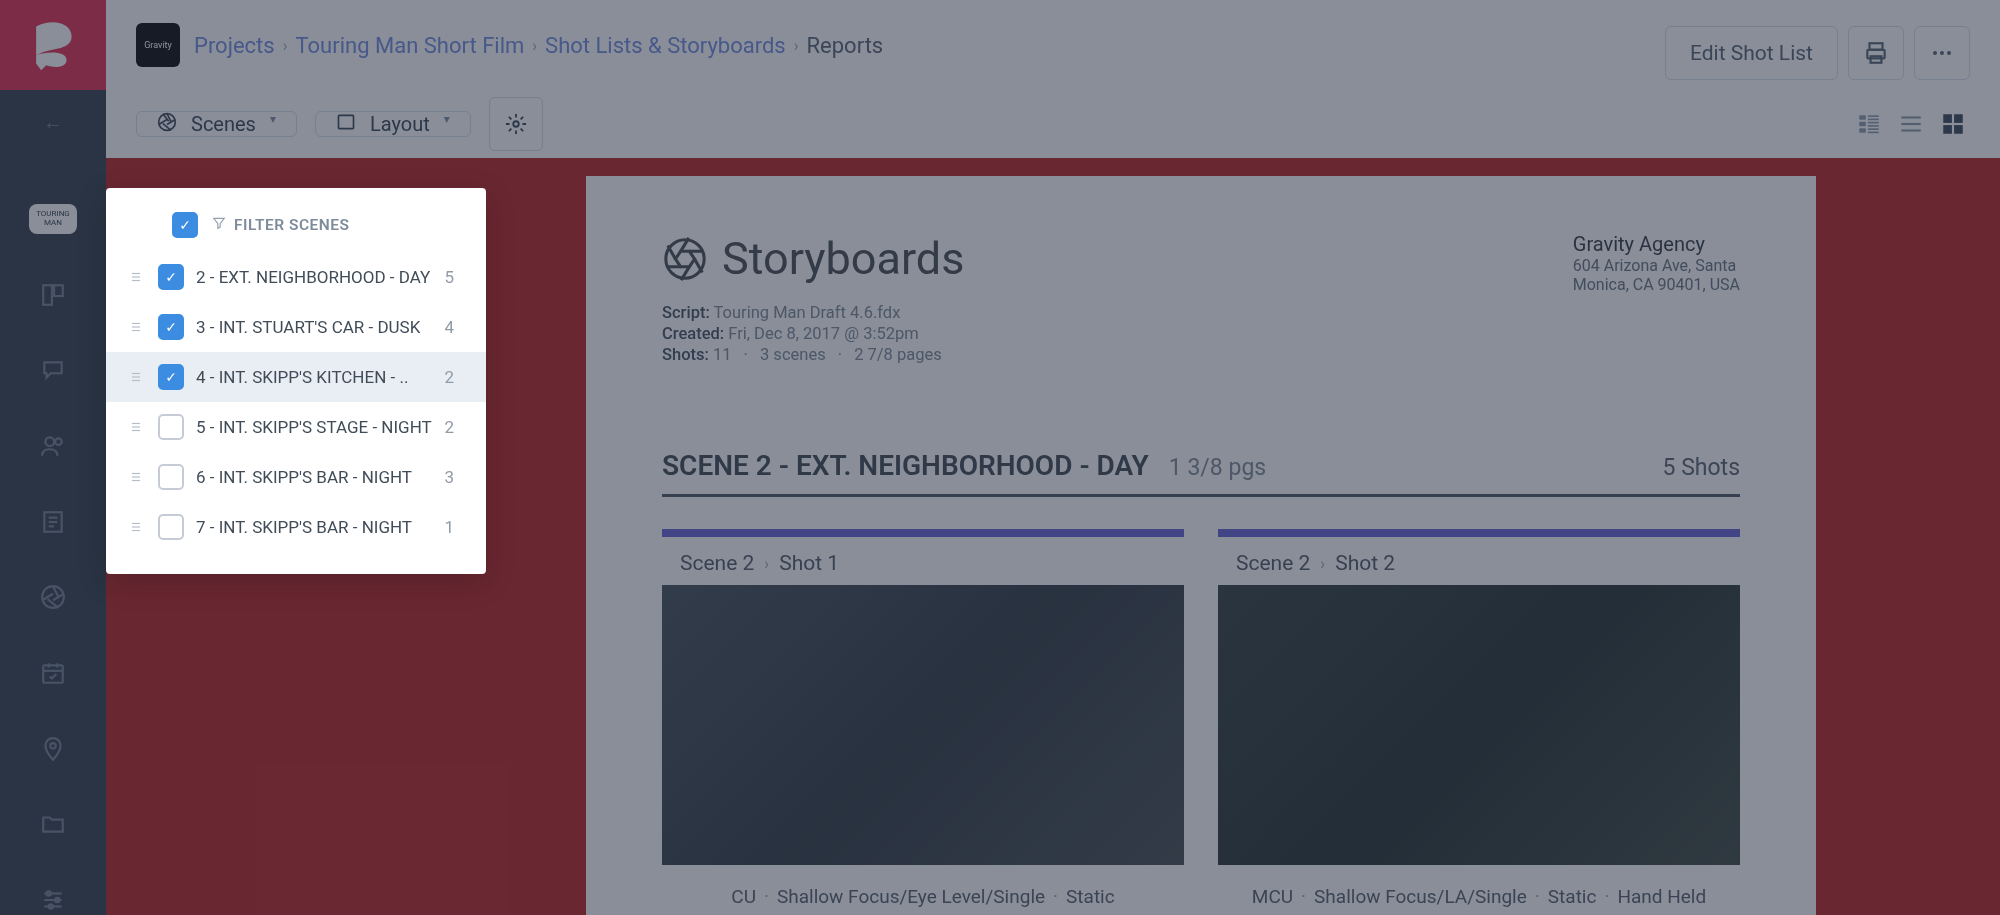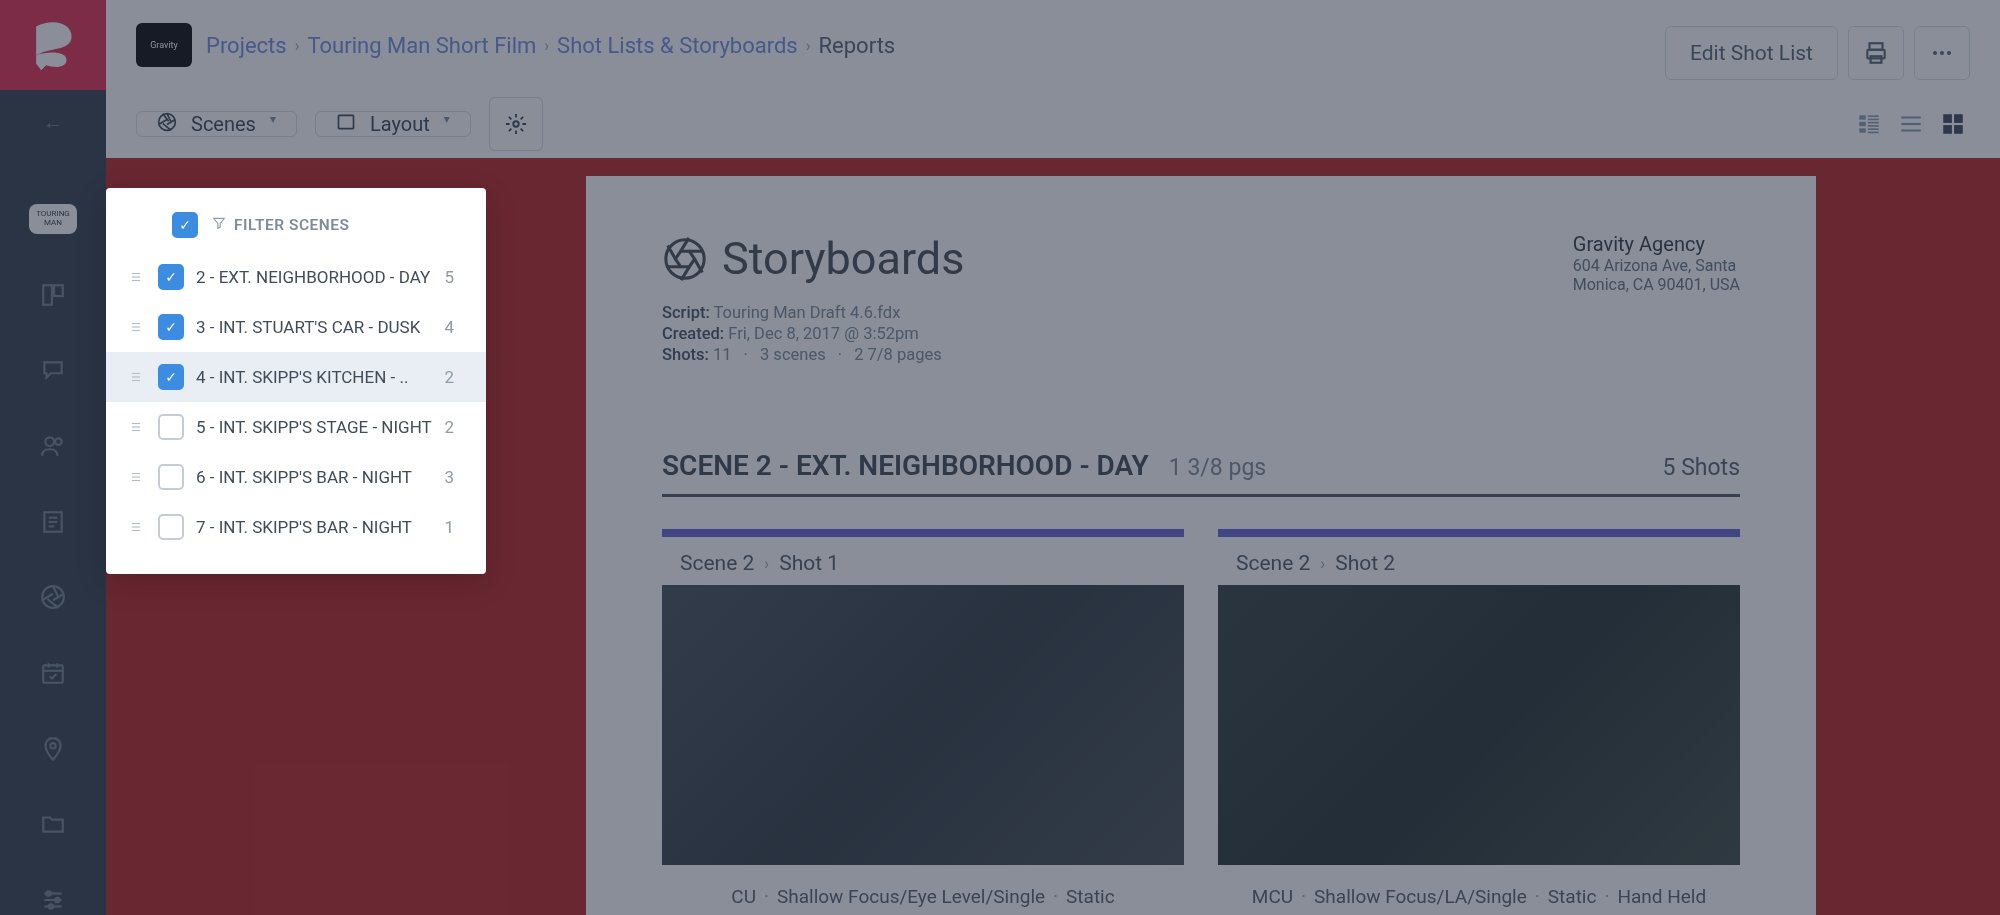--- a/index.html
+++ b/index.html
@@ -5,21 +5,21 @@
     * { margin: 0; padding: 0; box-sizing: border-box; font-family: -apple-system, BlinkMacSystemFont, "Segoe UI", Roboto, Helvetica, Arial, sans-serif; }
     body { background: #fff; width: 2000px; height: 915px; position: relative; }
     
     
     .brand-sidebar { position: absolute; left: 0; top: 0; width: 106px; height: 915px; background: #e2264b; display: flex; justify-content: center; padding-top: 18px; }
     .brand-logo { width: 54px; height: 54px; }
     .brand-logo svg { width: 100%; height: 100%; fill: #fff; }
     
     
     .header-bar { position: absolute; left: 106px; top: 0; right: 0; height: 90px; background: #fff; display: flex; align-items: center; padding: 0 30px; border-bottom: none; }
-    .project-logo { width: 56px; height: 44px; background: #000; border-radius: 6px; display: flex; align-items: center; justify-content: center; color: #fff; font-size: 9px; text-align: center; margin-right: 14px; }
+    .project-logo { width: 44px; height: 44px; background: #000; border-radius: 6px; display: flex; align-items: center; justify-content: center; color: #fff; font-size: 9px; text-align: center; margin-right: 14px; }
     .breadcrumbs { display: flex; align-items: center; font-size: 22px; gap: 8px; }
     .breadcrumbs a { color: #6e88e0; text-decoration: none; }
     .breadcrumbs .crumb-current { color: #516071; }
     .chev { color: #94a3b4; font-size: 16px; }
     .header-actions { margin-left: auto; display: flex; align-items: flex-start; gap: 10px; margin-top: 16px; }
     .btn-outline { border: 1px solid #d6dde6; background: #fff; color: #516071; padding: 14px 24px; border-radius: 6px; font-size: 21px; } 
     .btn-icon-outline { border: 1px solid #d6dde6; background: #fff; color: #516071; width: 56px; height: 54px; border-radius: 6px; display: flex; align-items: center; justify-content: center; }
     
     
     .toolbar { position: absolute; left: 106px; top: 90px; right: 0; height: 68px; display: flex; align-items: center; padding: 0 30px; }

